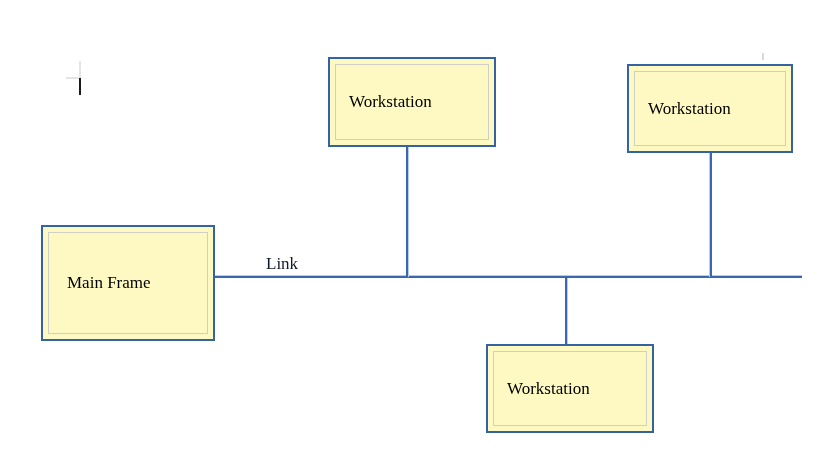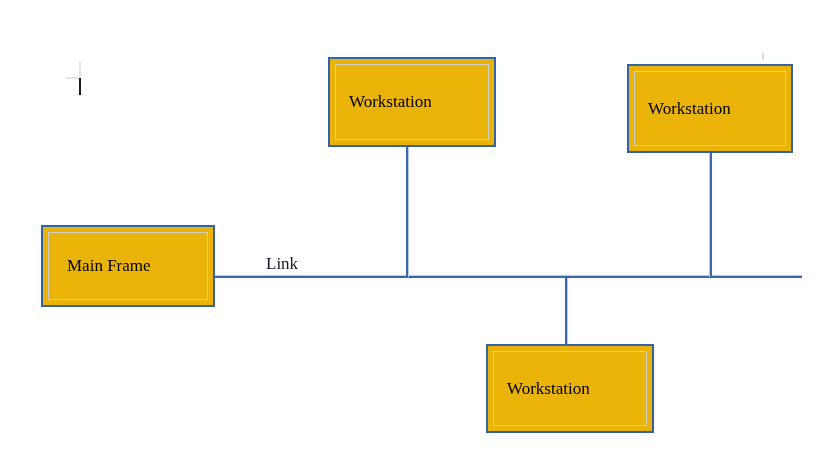--- a/index.html
+++ b/index.html
@@ -12,21 +12,21 @@
     position: relative;
     width: 829px;
     height: 462px;
     background: #ffffff;
     overflow: hidden;
   }
 
   
   .node {
     position: absolute;
-    background: #eab308;
+    background: #fef9c3;
     border: 2px solid #3562a1;
     box-sizing: border-box;
   }
   .node .inner-frame {
     position: absolute;
     inset: 5px;
     border: 1px solid #cfcfc7;
     pointer-events: none;
   }
   .node .node-label {
@@ -35,21 +35,21 @@
     bottom: 0;
     left: 0;
     right: 0;
     display: flex;
     align-items: center;
     font-size: 17px;
     color: #000000;
     white-space: nowrap;
   }
 
-  .node-mainframe   { left: 41px;  top: 225px; width: 174px; height: 82px; }
+  .node-mainframe   { left: 41px;  top: 225px; width: 174px; height: 116px; }
   .node-ws-top      { left: 328px; top: 57px;  width: 168px; height: 90px; }
   .node-ws-right    { left: 627px; top: 64px;  width: 166px; height: 89px; }
   .node-ws-bottom   { left: 486px; top: 344px; width: 168px; height: 89px; }
 
   .node-mainframe .node-label { padding-left: 24px; }
   .node-ws-top    .node-label { padding-left: 19px; }
   .node-ws-right  .node-label { padding-left: 19px; }
   .node-ws-bottom .node-label { padding-left: 19px; }
 
   

